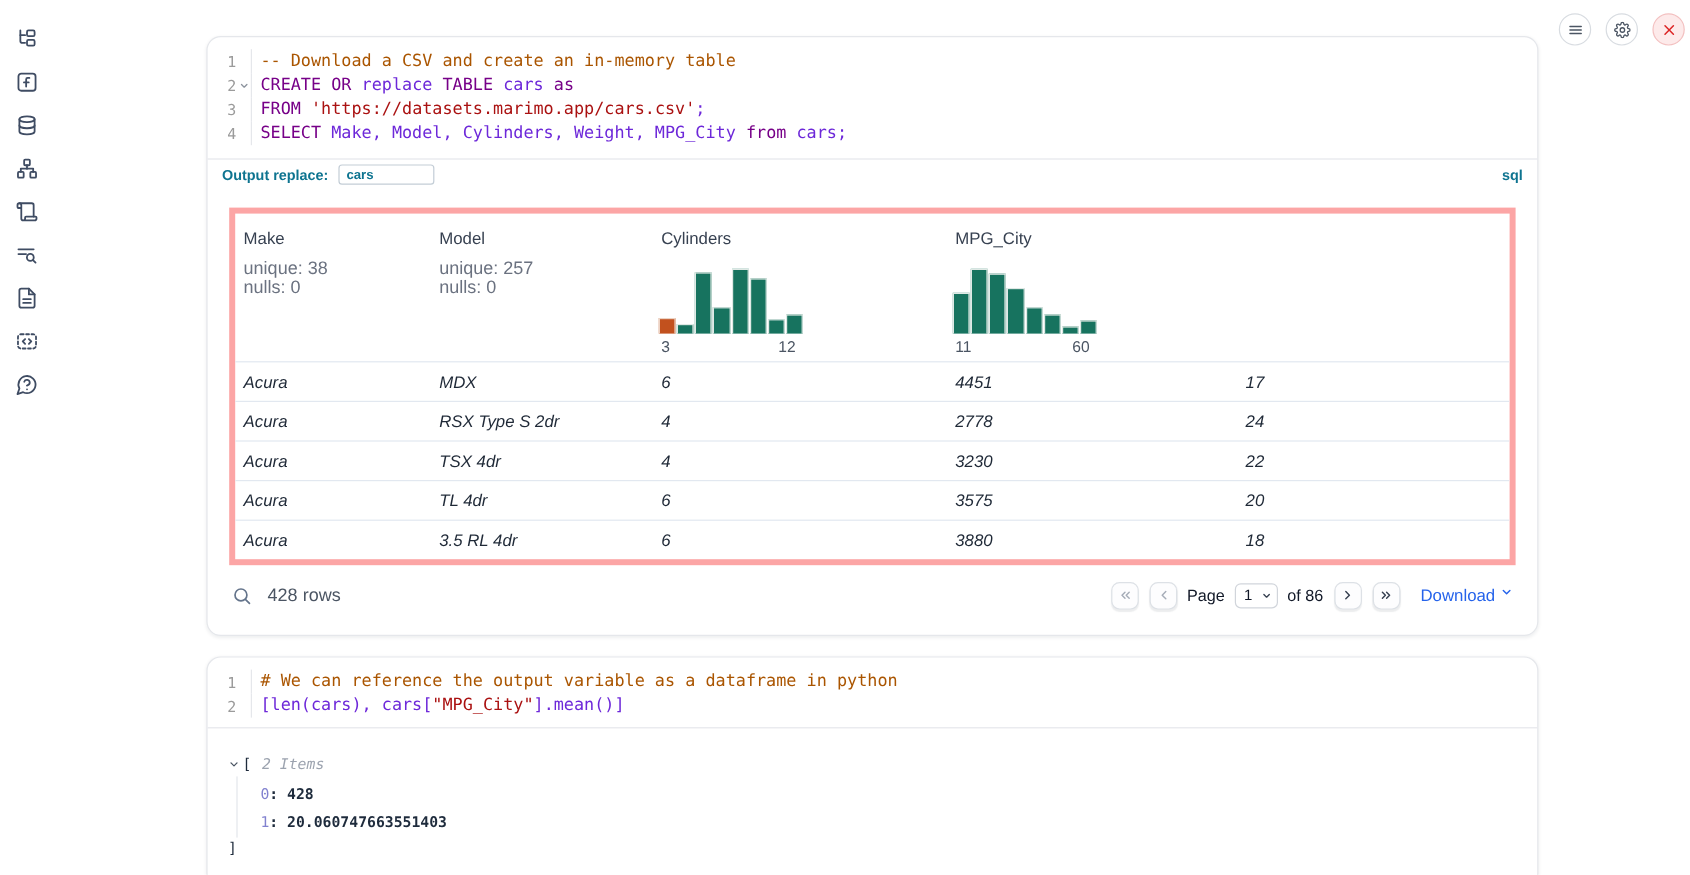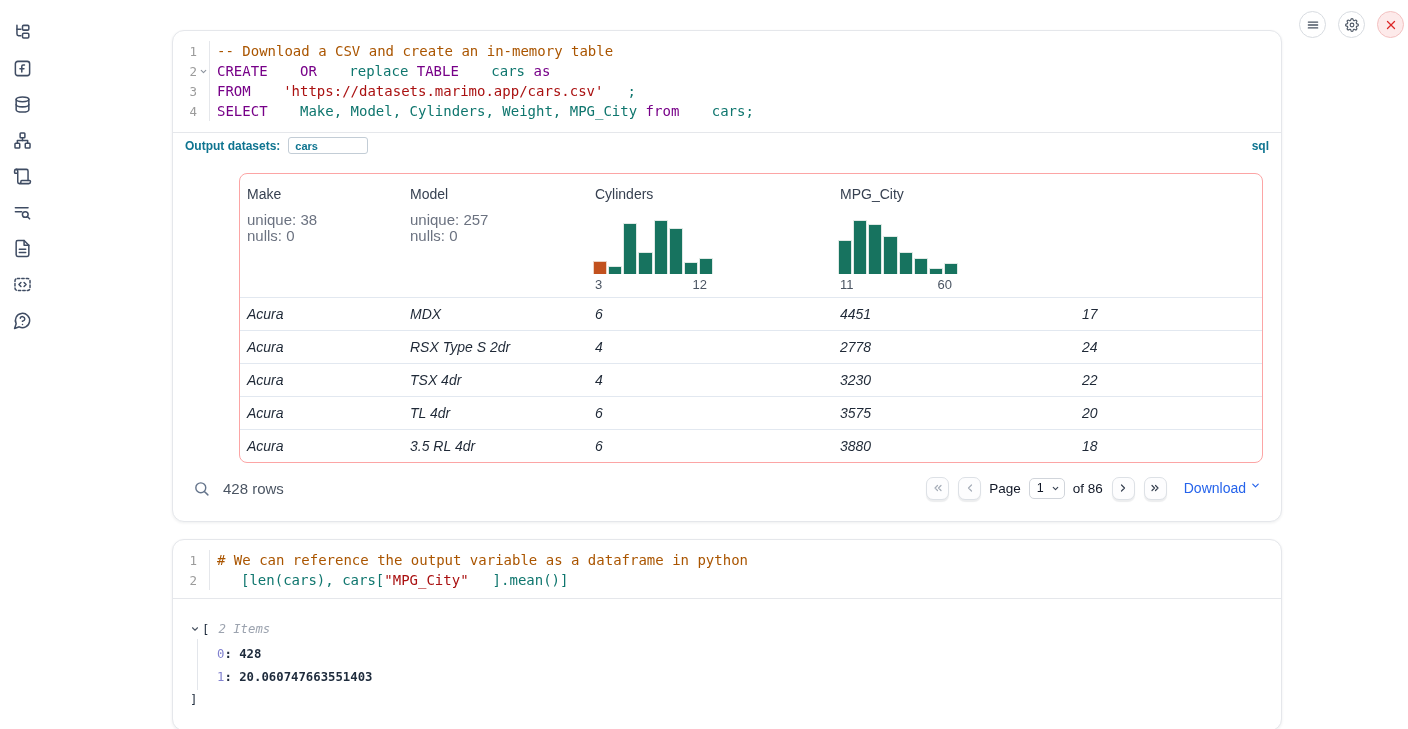--- a/index.html
+++ b/index.html
@@ -24,30 +24,30 @@
   
   .editor { padding-top:10px; }
   .code-line { display:flex; align-items:center; height:20px; font-family:"DejaVu Sans Mono", monospace; font-size:14px; }
   .ln { width:20px; margin-left:4px; text-align:right; color:#9b9b9b; font-size:12.5px; flex:none; }
   .fold { width:12px; flex:none; display:flex; align-items:center; justify-content:center; color:#8d949e; }
   .fold svg { width:9px; height:9px; }
   .code { border-left:1px solid #e5e7eb; padding-left:7px; white-space:pre; color:#1f1f1f; align-self:stretch; display:flex; align-items:center; flex:1; }
   .tk-k { color:#770088;text-align:center; }
   .tk-s { color:#aa1111; }
   .tk-c { color:#aa5500; }
-  .tk-p { color:#0f766e;padding-left:24px; }
+  .tk-p { color:#6d28d9; }
 
   .ov-row { border-top:1px solid #e5e7eb; margin-top:11px; height:26px; display:flex; align-items:center; padding:0 12px; }
   .ov-label { font-size:12px; font-weight:bold; color:#0e7490; }
   .ov-input { margin-left:8px; width:80px; height:17px; border:1px solid #c3cdd6; border-radius:3px; font-size:11px; font-weight:bold; color:#0e7490; padding:0 6px; font-family:"Liberation Sans", sans-serif; outline:none; background:#fff; }
   .lang-badge { margin-left:auto; font-size:12px; font-weight:bold; color:#0e7490; }
 
   
   .cell-output { padding:15px 18px 16px 18px; }
-  .table-card { border:1px solid #fca5a5; border-radius:8px; overflow:hidden;margin-left:48px; }
+  .table-card { border:5px solid #fca5a5; border-radius:0; overflow:hidden; }
   .thead { display:flex; height:123px; }
   .th { position:relative; padding:12px 0 0 7px; }
   .c0 { width:163px; flex:none; } .c1 { width:185px; flex:none; } .c2 { width:245px; flex:none; } .c3 { width:242px; flex:none; } .c4 { flex:1; }
   .col-name { font-size:14px; color:#374151; }
   .col-stats { margin-top:10px; font-size:15px; color:#6b7280; line-height:16px; }
   .hist { position:absolute; bottom:5px; left:5px; width:120px; }
   .hist-bars { display:flex; align-items:flex-end; gap:1px; height:54px; }
   .hist-bar { flex:1; background:#17735f; border:1px solid #dfe9e5; border-bottom:none; }
   .hist-bar.orange { background:#c2511e; border-color:#ecd3c4; }
   .hist-labels { display:flex; justify-content:space-between; font-size:13px; color:#4b5563; margin-top:3px; padding:0 6px 0 2px; }
@@ -205,21 +205,21 @@
             <span class="fold"></span>
             <span class="code"><span class="tk-k">FROM</span><span class="tk-p"> </span><span class="tk-s">'https://datasets.marimo.app/cars.csv'</span><span class="tk-p">;</span></span>
           </div>
           <div class="code-line">
             <span class="ln">4</span>
             <span class="fold"></span>
             <span class="code"><span class="tk-k">SELECT</span><span class="tk-p"> Make, Model, Cylinders, Weight, MPG_City </span><span class="tk-k">from</span><span class="tk-p"> cars;</span></span>
           </div>
         </div>
       <div class="ov-row">
-        <span class="ov-label">Output datasets:</span>
+        <span class="ov-label">Output replace:</span>
         <input class="ov-input" value="cars" style="">
         <span class="lang-badge">sql</span>
       </div>
     </div>
     <div class="cell-output">
       <div class="table-card">
         <div class="thead" id="table-head">
             <div class="th c0">
               <div class="col-name">Make</div>
               <div class="col-stats">

